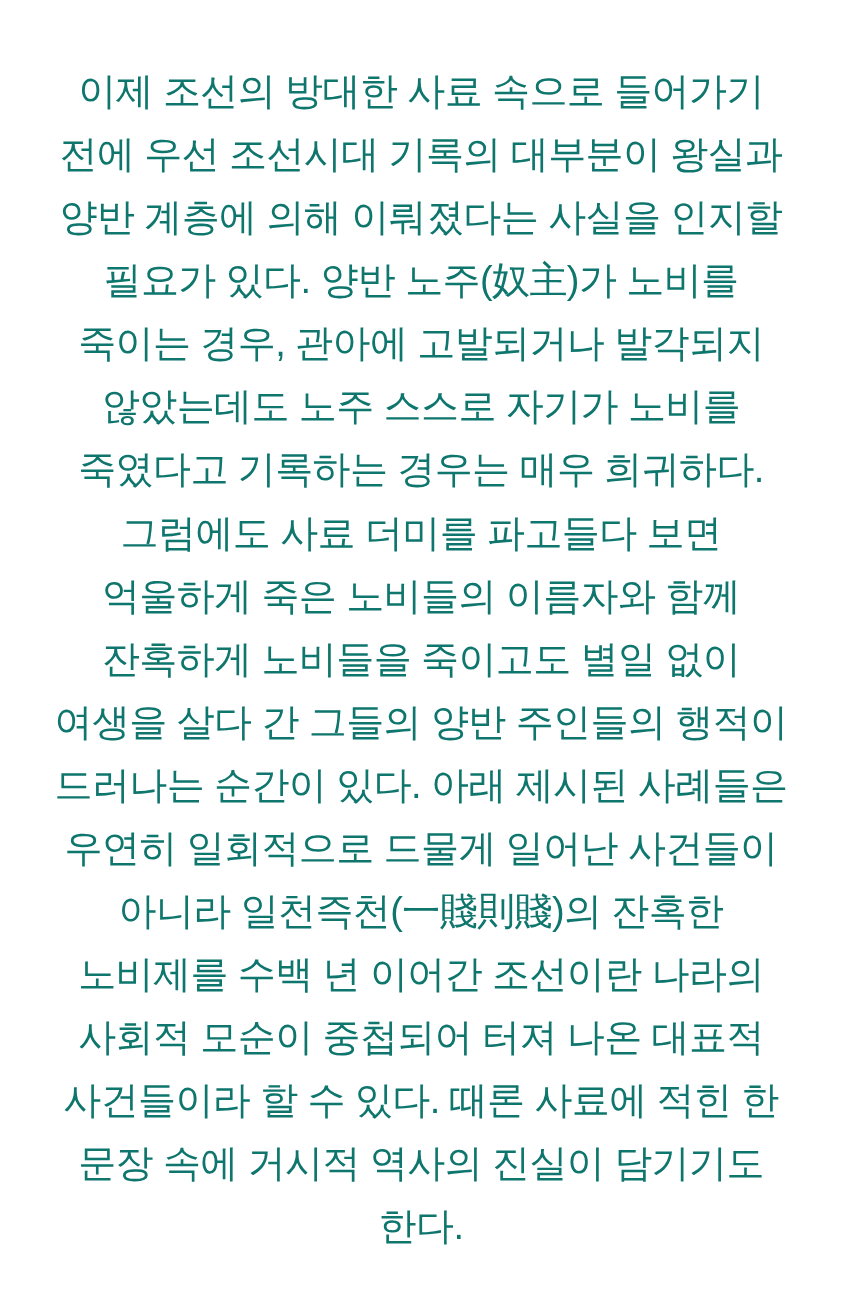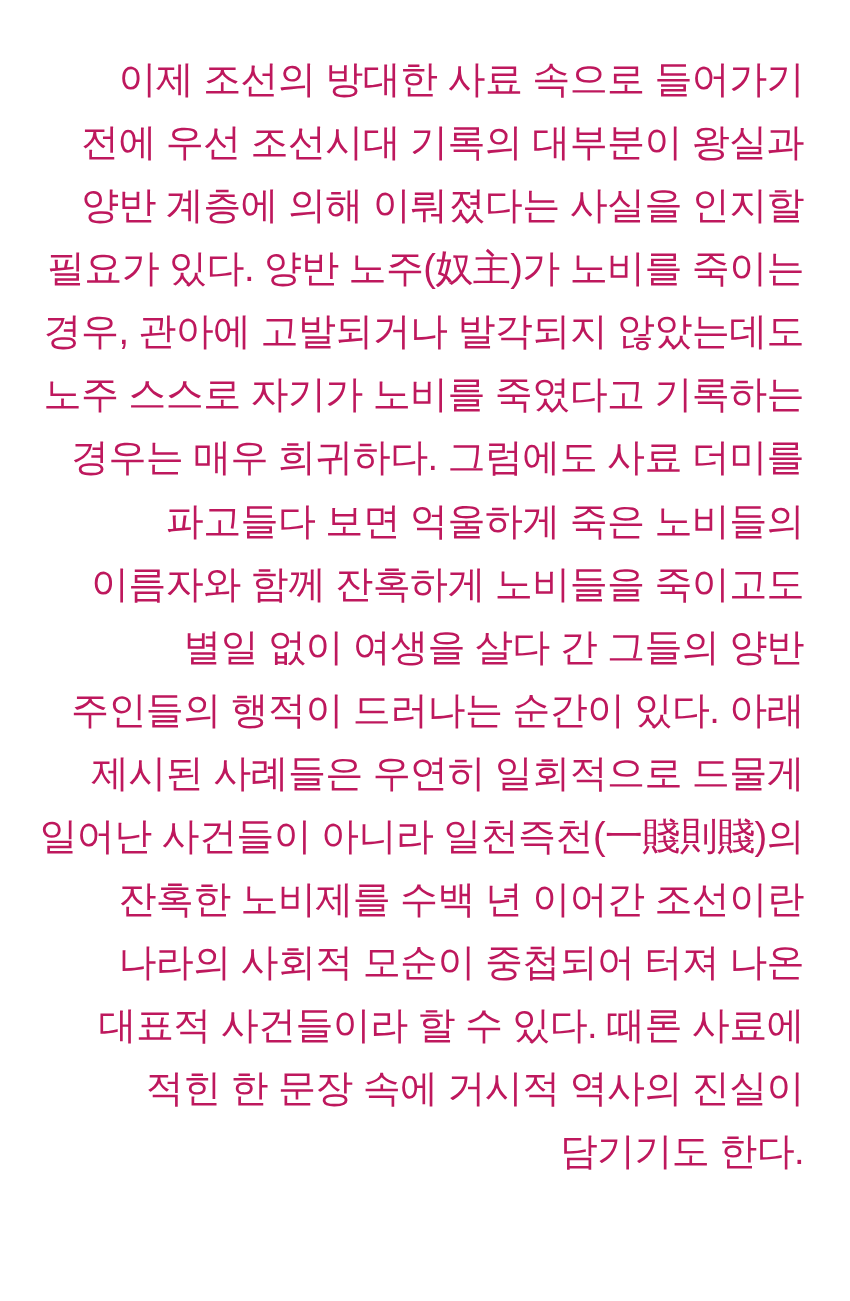--- a/index.html
+++ b/index.html
@@ -20,25 +20,25 @@
     height: 1301px;
     background: #ffffff;
     padding: 48px 46px 40px 38px;
     display: block;
   }
   .body-text {
     font-size: 38px;
     line-height: 1.66;
     letter-spacing: -0.6px;
     font-weight: 400;
-    color: #be185d;
-    text-align: right;
+    color: #0f766e;
+    text-align: center;
     word-break: keep-all;
     white-space: pre-wrap;
-    margin: 0;
+    margin: 12px;
   }
 </style>
 </head>
 <body>
 
 <div class="page">
   <p class="body-text">이제 조선의 방대한 사료 속으로 들어가기 전에 우선 조선시대 기록의 대부분이 왕실과 양반 계층에 의해 이뤄졌다는 사실을 인지할 필요가 있다. 양반 노주(奴主)가 노비를 죽이는 경우, 관아에 고발되거나 발각되지 않았는데도 노주 스스로 자기가 노비를 죽였다고 기록하는 경우는 매우 희귀하다. 그럼에도 사료 더미를 파고들다 보면 억울하게 죽은 노비들의 이름자와 함께 잔혹하게 노비들을 죽이고도 별일 없이 여생을 살다 간 그들의 양반 주인들의 행적이 드러나는 순간이 있다. 아래 제시된 사례들은 우연히 일회적으로 드물게 일어난 사건들이 아니라 일천즉천(一賤則賤)의 잔혹한 노비제를 수백 년 이어간 조선이란 나라의 사회적 모순이 중첩되어 터져 나온 대표적 사건들이라 할 수 있다. 때론 사료에 적힌 한 문장 속에 거시적 역사의 진실이 담기기도 한다.</p>
 </div>
 
 </body></html>

